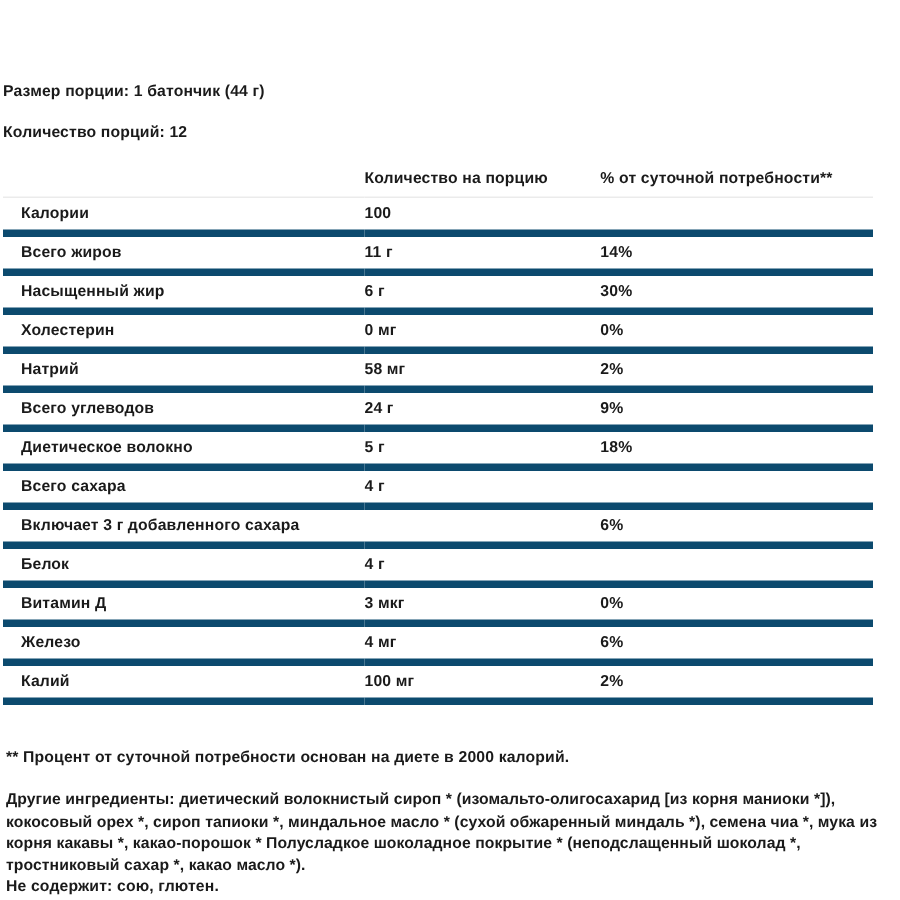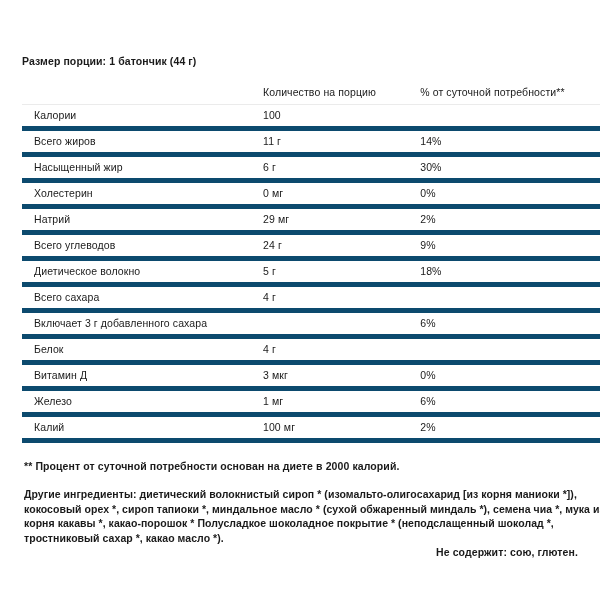--- a/index.html
+++ b/index.html
@@ -12,21 +12,21 @@
     background: #ffffff;
     font-family: "Liberation Sans", sans-serif;
     color: #1a1a1a;
     overflow: hidden;
   }
   .page {
     position: relative;
     width: 600px;
     height: 600px;
     box-sizing: border-box;
-    padding: 0 22px;
+    padding: 0 2px;
   }
   .serving-block {
     padding-top: 54px;
   }
   .serving-line {
     font-size: 10.5px;
     font-weight: bold;
     letter-spacing: 0.1px;
     line-height: 14px;
     margin-bottom: 13px;
@@ -36,21 +36,21 @@
     width: 580px;
     border-collapse: collapse;
     margin-top: 10px;
     table-layout: fixed;
   }
   .nutrition-table th,
   .nutrition-table td {
     text-align: left;
     vertical-align: middle;
     font-size: 10.5px;
-    font-weight: normal;
+    font-weight: bold;
     letter-spacing: 0.1px;
     color: #1a1a1a;
     padding: 0;
     height: 21px;
     line-height: 21px;
     white-space: nowrap;
     overflow: hidden;
   }
   .col-name  { width: 236px; padding-left: 12px !important; }
   .col-amt   { width: 154px; }
@@ -62,51 +62,51 @@
   }
   .nutrition-table tbody td {
     border-bottom: 5px solid #0c4a6e;
   }
   .footnote {
     font-size: 10.5px;
     font-weight: bold;
     letter-spacing: 0.1px;
     line-height: 14px;
     color: #1a1a1a;
-    margin-top: 16px;
+    margin-top: 28px;
     padding-left: 2px;
   }
   .ingredients {
     font-size: 10.5px;
     font-weight: bold;
     letter-spacing: 0.05px;
     line-height: 14.5px;
     color: #1a1a1a;
     margin-top: 14px;
     padding-left: 2px;
     width: 594px;
   }
   .allergens {
     font-size: 10.5px;
     font-weight: bold;
     letter-spacing: 0.1px;
     line-height: 14px;
     color: #1a1a1a;
     margin-top: 0;
     padding-left: 2px;
-    text-align: right;
   }
 </style>
 </head>
 <body>
 
 <div class="page">
 
   <div class="serving-block">
     <div class="serving-line">Размер порции: 1 батончик (44 г)</div>
+    <div class="serving-line">Количество порций: 12</div>
   </div>
 
   <table class="nutrition-table">
     <colgroup>
       <col class="col-name">
       <col class="col-amt">
       <col class="col-dv">
     </colgroup>
     <thead>
       <tr>
@@ -131,21 +131,21 @@
           <td class="col-amt">6 г</td>
           <td class="col-dv">30%</td>
         </tr>
         <tr>
           <td class="col-name">Холестерин</td>
           <td class="col-amt">0 мг</td>
           <td class="col-dv">0%</td>
         </tr>
         <tr>
           <td class="col-name">Натрий</td>
-          <td class="col-amt">29 мг</td>
+          <td class="col-amt">58 мг</td>
           <td class="col-dv">2%</td>
         </tr>
         <tr>
           <td class="col-name">Всего углеводов</td>
           <td class="col-amt">24 г</td>
           <td class="col-dv">9%</td>
         </tr>
         <tr>
           <td class="col-name">Диетическое волокно</td>
           <td class="col-amt">5 г</td>
@@ -166,21 +166,21 @@
           <td class="col-amt">4 г</td>
           <td class="col-dv"></td>
         </tr>
         <tr>
           <td class="col-name">Витамин Д</td>
           <td class="col-amt">3 мкг</td>
           <td class="col-dv">0%</td>
         </tr>
         <tr>
           <td class="col-name">Железо</td>
-          <td class="col-amt">1 мг</td>
+          <td class="col-amt">4 мг</td>
           <td class="col-dv">6%</td>
         </tr>
         <tr>
           <td class="col-name">Калий</td>
           <td class="col-amt">100 мг</td>
           <td class="col-dv">2%</td>
         </tr>
       </tbody>
   </table>
 

